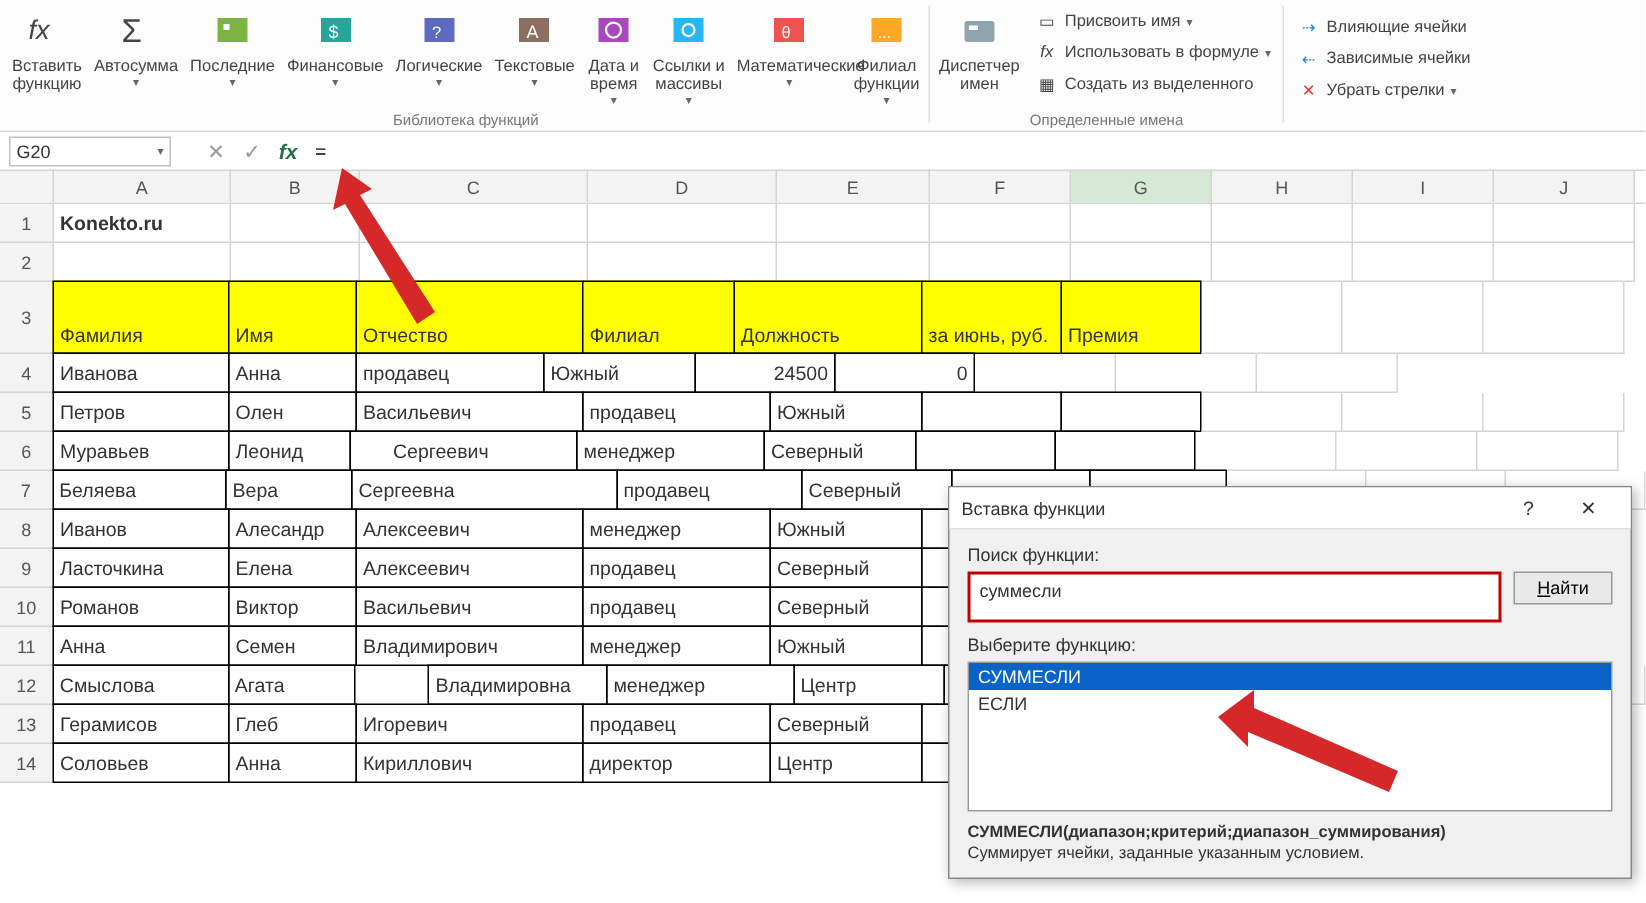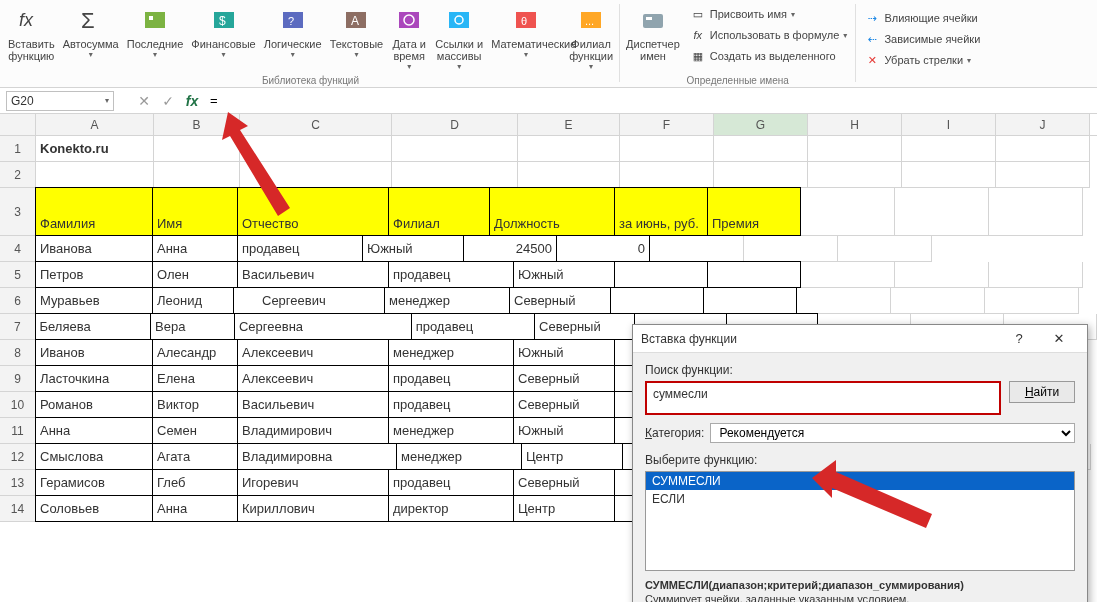--- a/index.html
+++ b/index.html
@@ -383,21 +383,21 @@
         <div class="cell b" style="width: 94px;"></div>
         <div class="cell b" style="width: 94px;"></div>
         <div class="cell" style="width: 94px;"></div>
         <div class="cell" style="width: 94px;"></div>
         <div class="cell" style="width: 94px;"></div>
       </div>
       <div class="gridrow">
         <div class="rowhead">12</div>
         <div class="cell b" style="width: 118px;">Смыслова</div>
         <div class="cell b" style="width: 86px;">Агата</div>
-        <div class="cell b" style="width: 160px;">Владимировна</div>
+        <div class="cell b" style="width: 120px; margin-left: 48px;">Владимировна</div>
         <div class="cell b" style="width: 126px;">менеджер</div>
         <div class="cell b" style="width: 102px;">Центр</div>
         <div class="cell b" style="width: 94px;"></div>
         <div class="cell b" style="width: 94px;"></div>
         <div class="cell" style="width: 94px;"></div>
         <div class="cell" style="width: 94px;"></div>
         <div class="cell" style="width: 94px;"></div>
       </div>
       <div class="gridrow">
         <div class="rowhead">13</div>
@@ -433,24 +433,20 @@
     <span class="t">Вставка функции</span>
     <span class="dlg-x">?</span>
     <span class="dlg-x">✕</span>
   </div>
   <div class="dlg-body">
     <span class="dlg-lbl">Поиск функции:</span>
     <div class="searchrow">
       <div class="searchbox"><span>суммесли</span></div>
       <button class="findbtn"><u>Н</u><span>айти</span></button>
     </div>
-    <div class="catrow">
-      <span><u>К</u>атегория:</span>
-      <select><option>Рекомендуется</option></select>
-    </div>
     <span class="dlg-lbl">Выберите функцию:</span>
     <div class="funclist" id="funclist">
         <div class="fi sel">СУММЕСЛИ</div>
         <div class="fi">ЕСЛИ</div>
       </div>
     <div class="sig">СУММЕСЛИ(диапазон;критерий;диапазон_суммирования)</div>
     <div class="desc">Суммирует ячейки, заданные указанным условием.</div>
   </div>
 </div>
 

